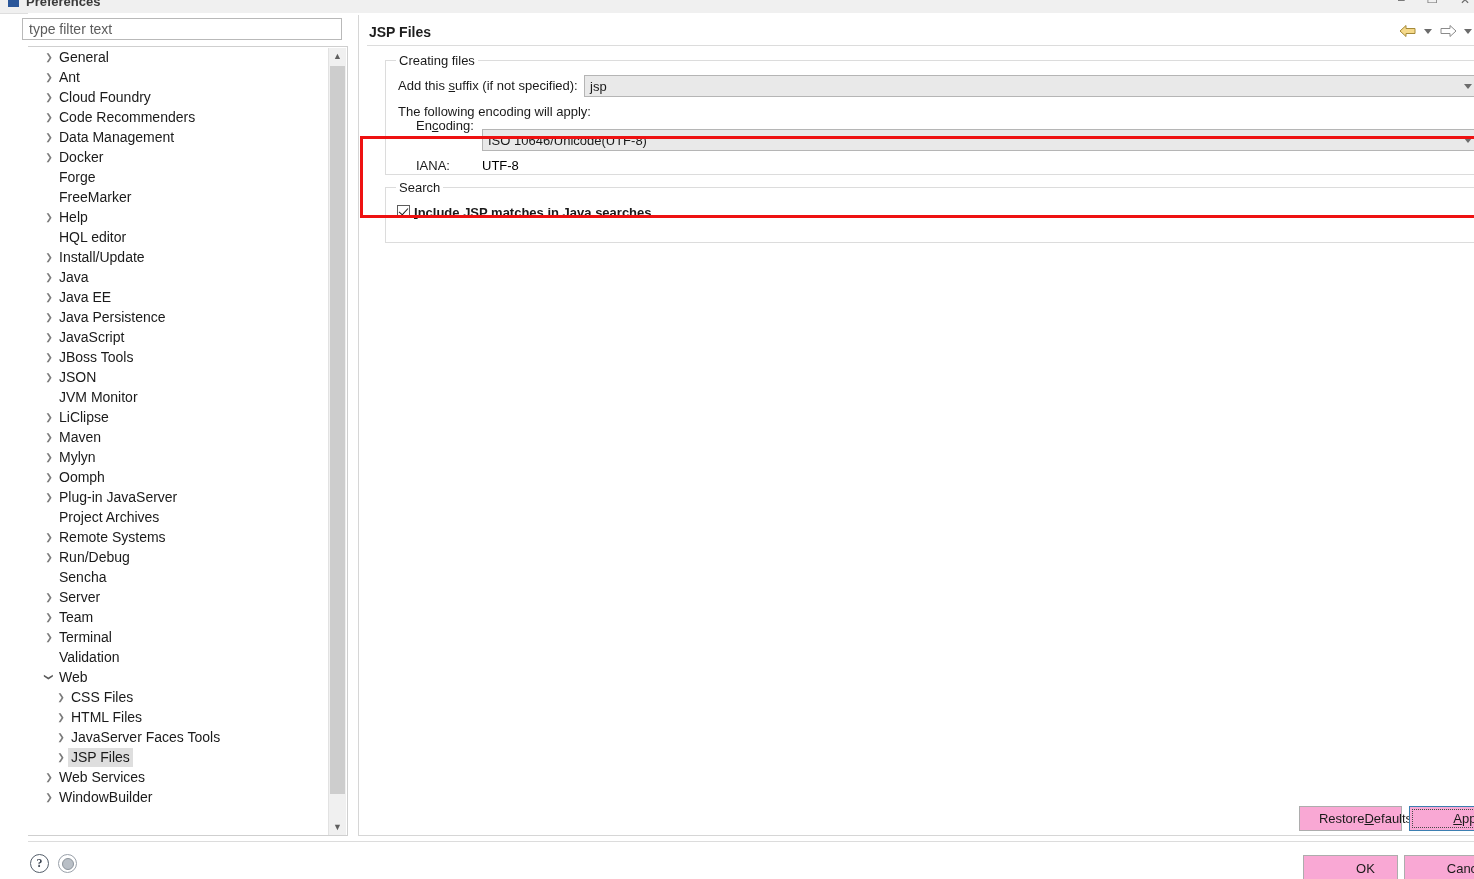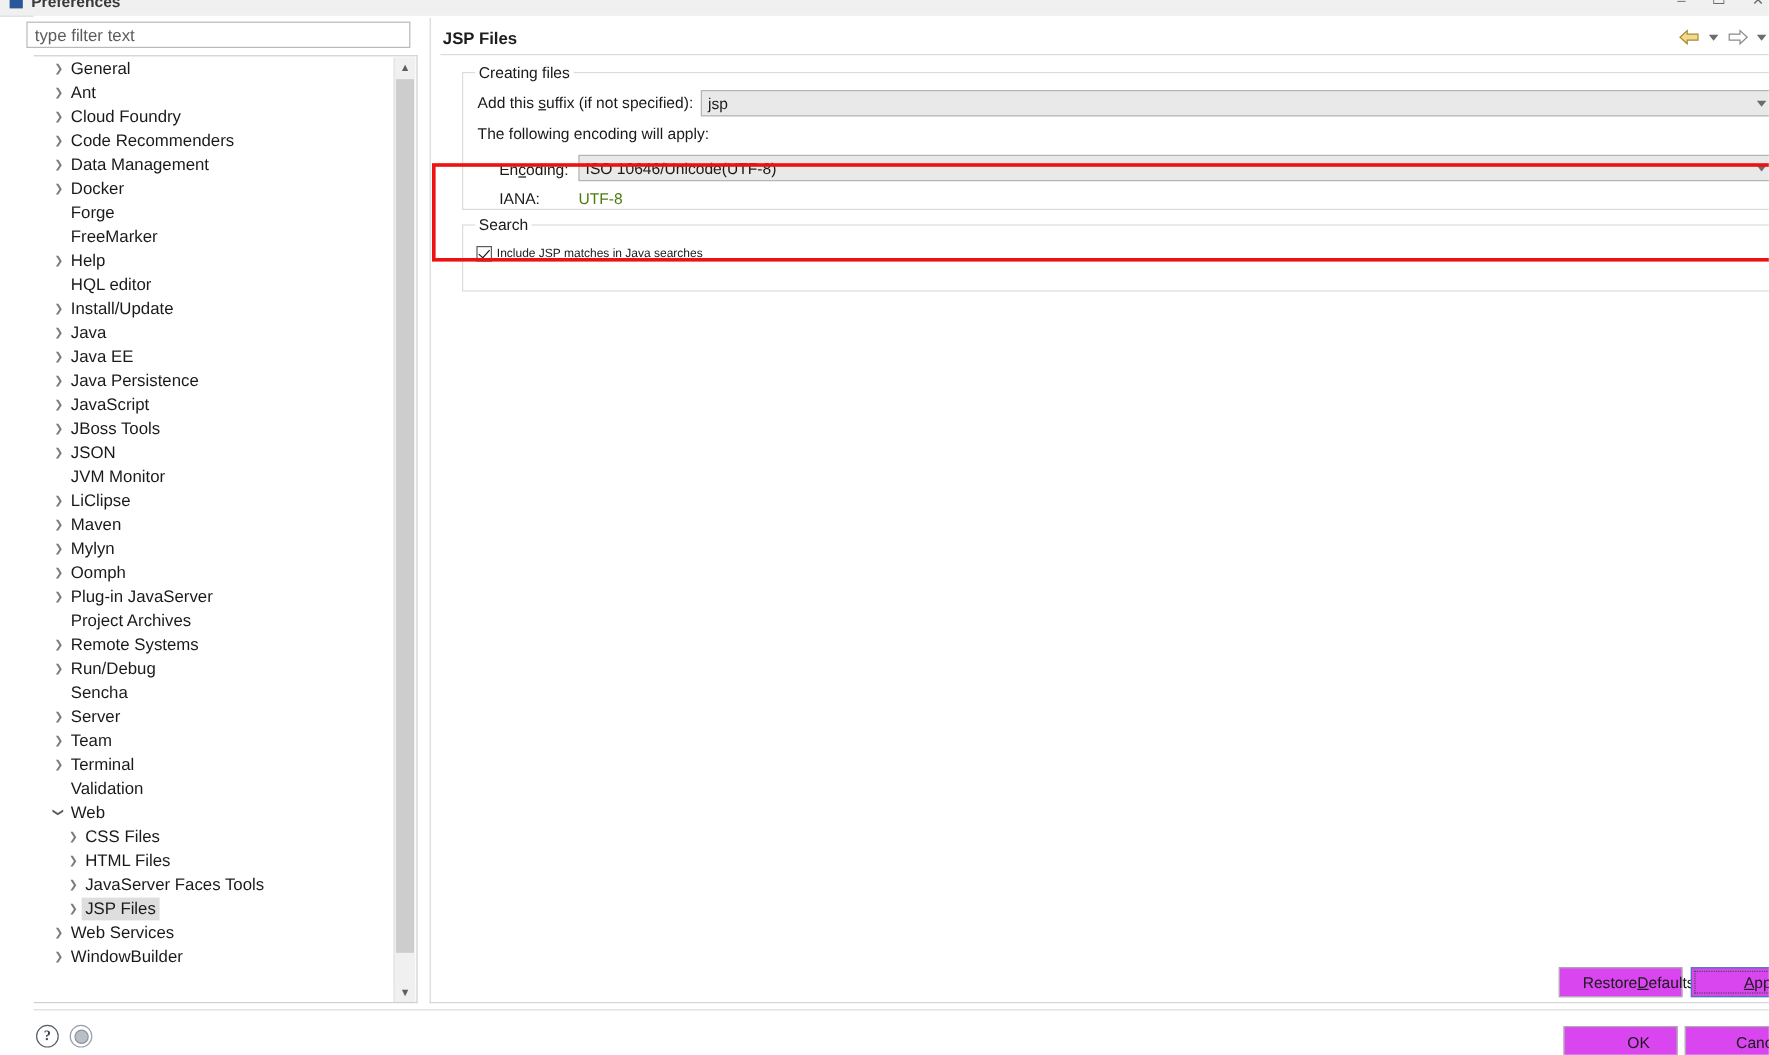--- a/index.html
+++ b/index.html
@@ -271,29 +271,29 @@
     right: 7px; top: 8px;
     width: 0; height: 0;
     border-left: 4px solid transparent;
     border-right: 4px solid transparent;
     border-top: 5px solid #6c6c6c;
   }
 
   .static-value {
     position: absolute;
     font-size: 13px;
-    color: #4d7c0f;
+    color: #000000;
   }
 
   .checkrow {
     position: absolute;
     display: flex;
-    align-items: center;
-    font-size: 10px;
+    font-size: 13px;
     color: #1a1a1a;
+    font-weight: bold;
   }
   .checkbox {
     width: 13px; height: 13px;
     border: 1px solid #5c5c5c;
     background: #ffffff;
     margin-right: 4px;
     position: relative;
     box-sizing: border-box;
   }
   .checkbox.checked::after {
@@ -314,21 +314,21 @@
     border: 3px solid #ee1111;
     box-sizing: border-box;
     pointer-events: none;
     z-index: 20;
   }
 
   
   .btn {
     position: absolute;
     height: 25px;
-    background: #d946ef;
+    background: #f9a8d4;
     border: 1px solid #adadad;
     box-sizing: border-box;
     font-family: "Liberation Sans", sans-serif;
     font-size: 13px;
     color: #1a1a1a;
     display: flex;
     align-items: center;
     justify-content: center;
     cursor: default;
     padding-left: 30px;
@@ -605,21 +605,21 @@
         <span>Add this </span><span class="mn">s</span><span>uffix (if not specified):</span>
       </div>
 
       <div class="combo" style="left:198px; top:14px; width:896px;">
         <span>jsp</span>
         <span class="combo-arrow"></span>
       </div>
 
       <div class="field-label" style="left:12px; top:43px;">The following encoding will apply:</div>
 
-      <div class="field-label" style="left:30px; top:73px;">
+      <div class="field-label" style="left:30px; top:57px;">
         <span>En</span><span class="mn">c</span><span>oding:</span>
       </div>
 
       <div class="combo" style="left:96px; top:68px; width:998px;">
         <span>ISO 10646/Unicode(UTF-8)</span>
         <span class="combo-arrow"></span>
       </div>
 
       <div class="field-label" style="left:30px; top:97px;">IANA:</div>
       <div class="static-value" style="left:96px; top:97px;">UTF-8</div>

